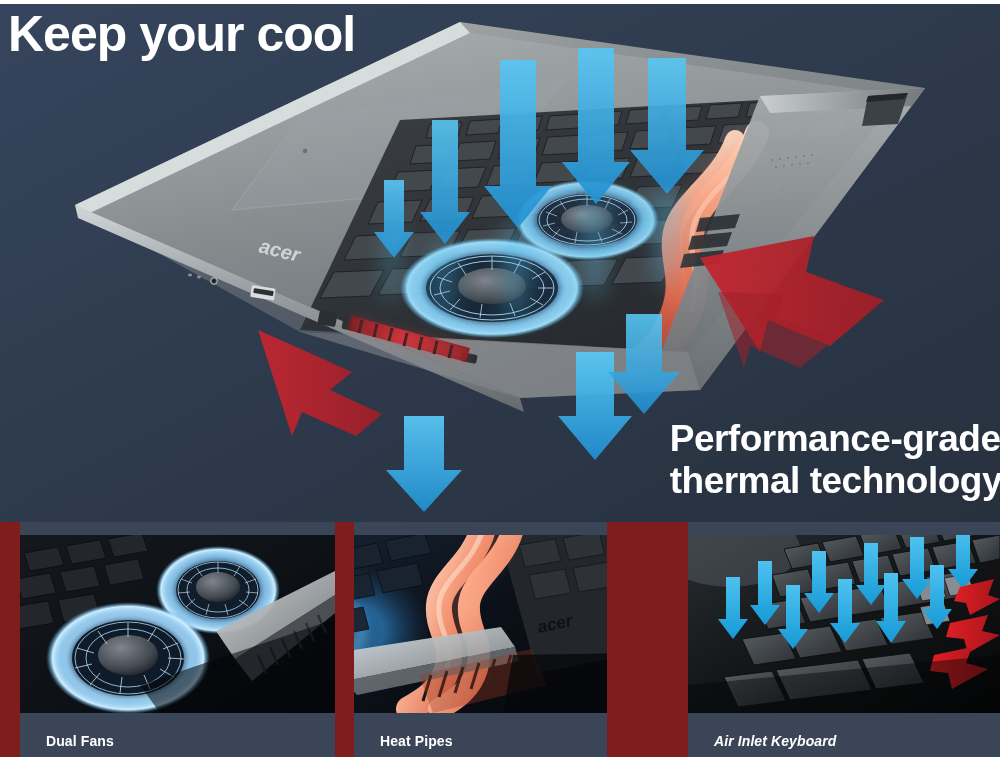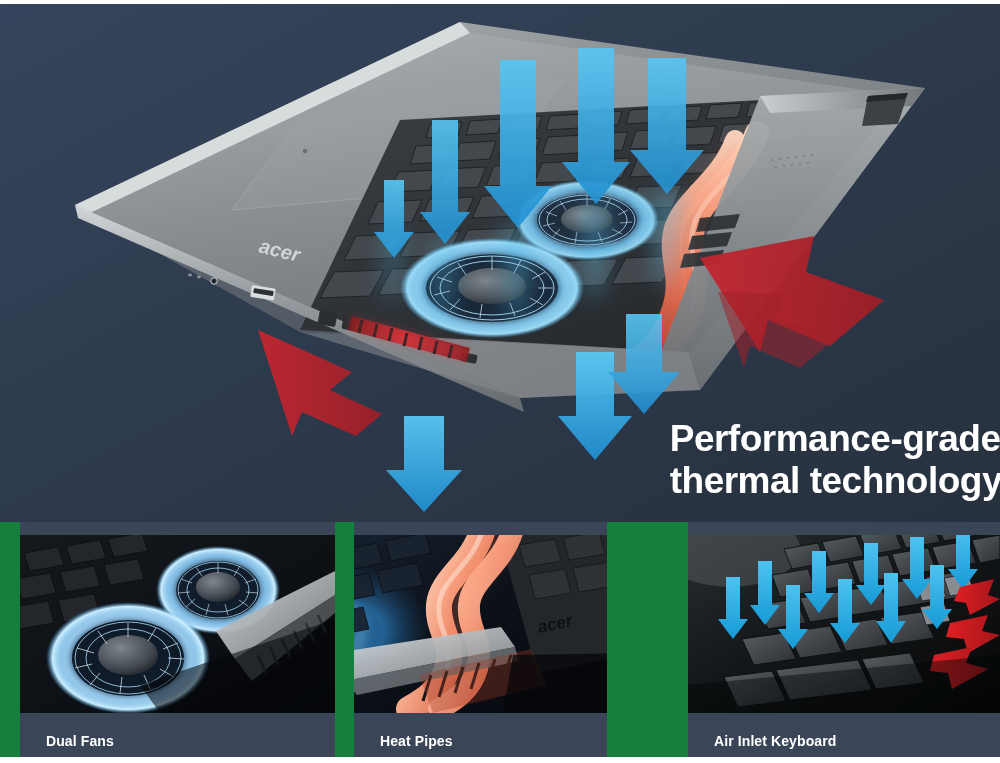--- a/index.html
+++ b/index.html
@@ -44,30 +44,30 @@
     z-index:40;
     white-space:nowrap;
   }
   .subhead div{display:block;}
 
   .hero-svg{position:absolute;left:0;top:0;width:1000px;height:522px;}
 
   
   .thumbs{
     position:absolute;left:0;top:522px;width:1000px;height:241px;
-    background:#15803d;
+    background:#7f1d1d;
     text-align:right;
   }
   .card{
     position:absolute;top:0;height:241px;
     background:#3a4557;
   }
   .card.c1{left:20px;width:315px;}
   .card.c2{left:354px;width:253px;}
-  .card.c3{left:688px;width:312px;}
+  .card.c3{left:688px;width:312px;font-style:italic;}
   .card .pic{
     position:absolute;left:0;top:13px;width:100%;height:178px;
     overflow:hidden;background:#0a0c10;
   }
   .card .pic svg{display:block;width:100%;height:100%;}
   .card .cap{
     position:absolute;left:26px;top:211px;
     color:#ffffff;font-size:14px;font-weight:700;letter-spacing:0.1px;
     white-space:nowrap;
   }
@@ -419,20 +419,21 @@
       <g>
 
         <polygon points="258,330 352,372 330,390 382,414 356,436 302,412 292,436" fill="url(#redA)" opacity="0.95"></polygon>
 
         <polygon points="700,258 814,236 806,272 884,300 830,346 768,320 760,352" fill="url(#redA)" opacity="0.95"></polygon>
 
         <polygon points="718,292 784,294 776,318 836,338 800,368 750,346 744,368" fill="#a0212a" opacity="0.55"></polygon>
       </g>
     </svg>
 
+    <div class="headline">Keep your cool</div>
 
     <div class="subhead">
       <div>Performance-grade</div>
       <div>thermal technology</div>
     </div>
   </div>
 
   <div class="thumbs">
 
     <div class="card c1">

